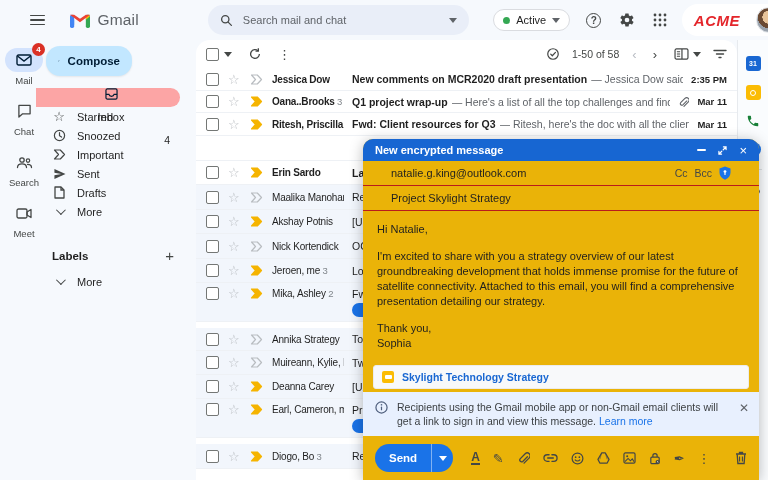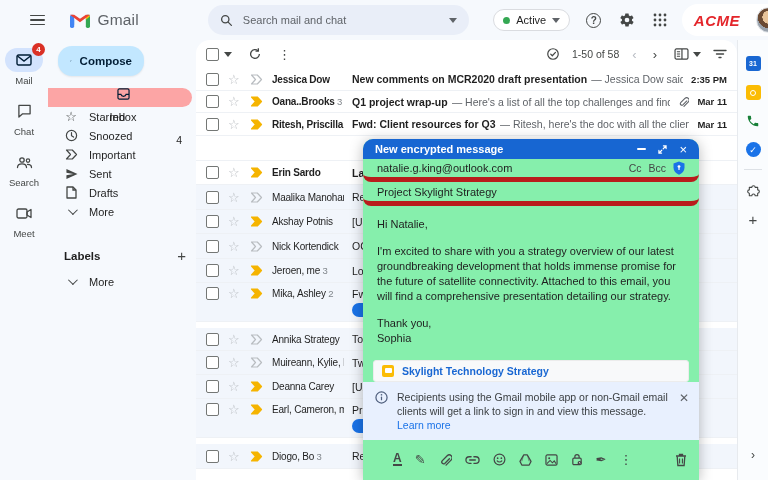--- a/index.html
+++ b/index.html
@@ -28,21 +28,21 @@
 
   
   .rail { position:absolute; left:0; top:40px; width:48px; bottom:0; }
   .rail-item { display:flex; flex-direction:column; align-items:center; margin-bottom:13px; cursor:pointer; }
   .rail-pill { width:38px; height:24px; border-radius:12px; display:flex; align-items:center; justify-content:center; position:relative; }
   .rail-pill.sel { background:#d3e3fd; }
   .rail-badge { position:absolute; top:-5px; right:-2px; min-width:13px; height:13px; border-radius:7px; background:#da3025; color:#fff; font-size:8px; display:flex; align-items:center; justify-content:center; padding:0 2px; font-weight:700; }
   .rail-label { font-size:9.5px; color:#444746; margin-top:3px; }
 
   
-  .sidebar { position:absolute; left:48px; top:40px; width:148px; bottom:0; }
+  .sidebar { position:absolute; left:36px; top:40px; width:148px; bottom:0; }
   .compose-btn { margin:6px 0 0 10px; width:86px; height:30px; background:#c2e7ff; border-radius:14px; display:flex; align-items:center; gap:8px; padding:0 12px; cursor:pointer; box-shadow:0 1px 2px rgba(0,0,0,.08); }
   .compose-btn span { font-size:11.5px; font-weight:700; color:#001d35; }
   .nav { margin-top:12px; }
   .nav-item { height:19px; display:flex; align-items:center; gap:11px; padding:0 10px 0 16px; border-radius:0 10px 10px 0; font-size:11px; color:#1f1f1f; cursor:pointer; }
   .nav-item.sel { background:#fca5a5; font-weight:400; margin-right:4px;flex-direction:column; }
   .nav-item .cnt { margin-left:auto; font-size:10.5px; }
   .nav-icon { width:14px; display:flex; justify-content:center; color:#444746; }
   .chev { width:7px; height:7px; border-right:1.5px solid #444746; border-bottom:1.5px solid #444746; transform:rotate(45deg) translateY(-2px); }
   .labels-hdr { margin:26px 10px 8px 16px; display:flex; align-items:center; font-size:11.5px; font-weight:700; color:#1f1f1f; }
   .labels-hdr .plus { margin-left:auto; font-size:15px; font-weight:400; color:#444746; cursor:pointer; }
@@ -66,27 +66,27 @@
   .sender .cnt { color:#80868b; font-weight:400; font-size:9.5px; }
   .subjwrap { flex:1; margin-left:8px; font-size:10.5px; white-space:nowrap; overflow:hidden; display:flex; min-width:0; }
   .subj { color:#1f1f1f; flex:none; }
   .snip { color:#5f6368; margin-left:4px; overflow:hidden; flex:1; }
   .mdate { font-size:9.5px; color:#1f1f1f; margin-left:8px; flex:none; }
   .clip { margin-left:8px; flex:none; color:#5f6368; }
   .chipline { display:flex; margin-top:3px; }
   .chipfrag { margin-left:146px; width:90px; height:14px; border-radius:7px; background:#1a73e8; }
 
   
-  .compose { position:absolute; left:363px; top:139px; width:336px; bottom:0; background:#86efac; border-radius:10px 10px 0 0; box-shadow:0 2px 14px rgba(0,0,0,.28); display:flex; flex-direction:column; z-index:5; }
+  .compose { position:absolute; left:363px; top:139px; width:396px; bottom:0; background:#eab308; border-radius:10px 10px 0 0; box-shadow:0 2px 14px rgba(0,0,0,.28); display:flex; flex-direction:column; z-index:5; }
   .chead { height:22px; background:#1766d2; border-radius:10px 10px 0 0; display:flex; align-items:center; padding:0 12px; }
   .chead .ttl { color:#fff; font-size:11px; font-weight:700; }
   .chead .acts { margin-left:auto; display:flex; align-items:center; gap:12px; }
   .chead .min { width:9px; height:2px; background:#fff; border-radius:1px; cursor:pointer; }
   .chead .x { color:#fff; font-size:13px; line-height:1; cursor:pointer; }
-  .crow { display:flex; align-items:center; padding:0 14px; height:25px; border-bottom:5px solid #b91c1c; font-size:11px; color:#1f1f1f;border-radius:8px; }
+  .crow { display:flex; align-items:center; padding:0 28px; height:25px; border-bottom:1px solid #b91c1c; font-size:11px; color:#1f1f1f; }
   .crow .ccbcc { margin-left:auto; display:flex; align-items:center; gap:7px; font-size:10.5px; color:#444746; }
   .cbody { padding:11px 14px 0; font-size:11px; line-height:15px; color:#1f1f1f; }
   .cbody .p { margin-bottom:12px; }
   .cbody .p.tight { margin-bottom:0; }
   .chipbar { margin:14px 10px 0; height:24px; background:#f8f9fa; border:1px solid #ececec; border-radius:3px; display:flex; align-items:center; gap:8px; padding:0 8px; cursor:pointer; }
   .slides-ic { width:12px; height:12px; background:#fbbc04; border-radius:2px; display:flex; align-items:center; justify-content:center; }
   .slides-ic i { width:7px; height:4.5px; background:#fff; border-radius:1px; }
   .chipbar span { font-size:10.5px; font-weight:700; color:#1967d2; }
   .cspacer { flex:1; }
   .banner { background:#e8f0fe; display:flex; padding:8px 10px 8px 12px; gap:9px; }
@@ -625,20 +625,26 @@
           <circle cx="7" cy="4" r=".9" fill="#4f5f7d"></circle>
         </svg>
     </span>
     <span class="btext">
       <span>Recipients using the Gmail mobile app or non-Gmail email clients will get a link to sign in and view this message.</span>
       <a href="#">Learn more</a>
     </span>
     <span class="bx">✕</span>
   </div>
   <div class="sendbar">
+    <span class="sendbtn">
+      <span class="smain">Send</span>
+      <span class="sdrop">
+          <span class="caret"></span>
+        </span>
+    </span>
     <span class="ctools">
       <span class="ctool">
           <span class="fmtA">A</span>
         </span>
       <span class="ctool" style="font-size:13px;">✎</span>
       <span class="ctool">
         <svg width="13" height="14" viewBox="0 0 14 15">
             <path d="M11.2 6.2l-5 5a2 2 0 0 1-2.8-2.8l5.4-5.4a3.1 3.1 0 0 1 4.4 4.4L7.6 13" fill="none" stroke="#444746" stroke-width="1.4" stroke-linecap="round"></path>
           </svg>
       </span>

